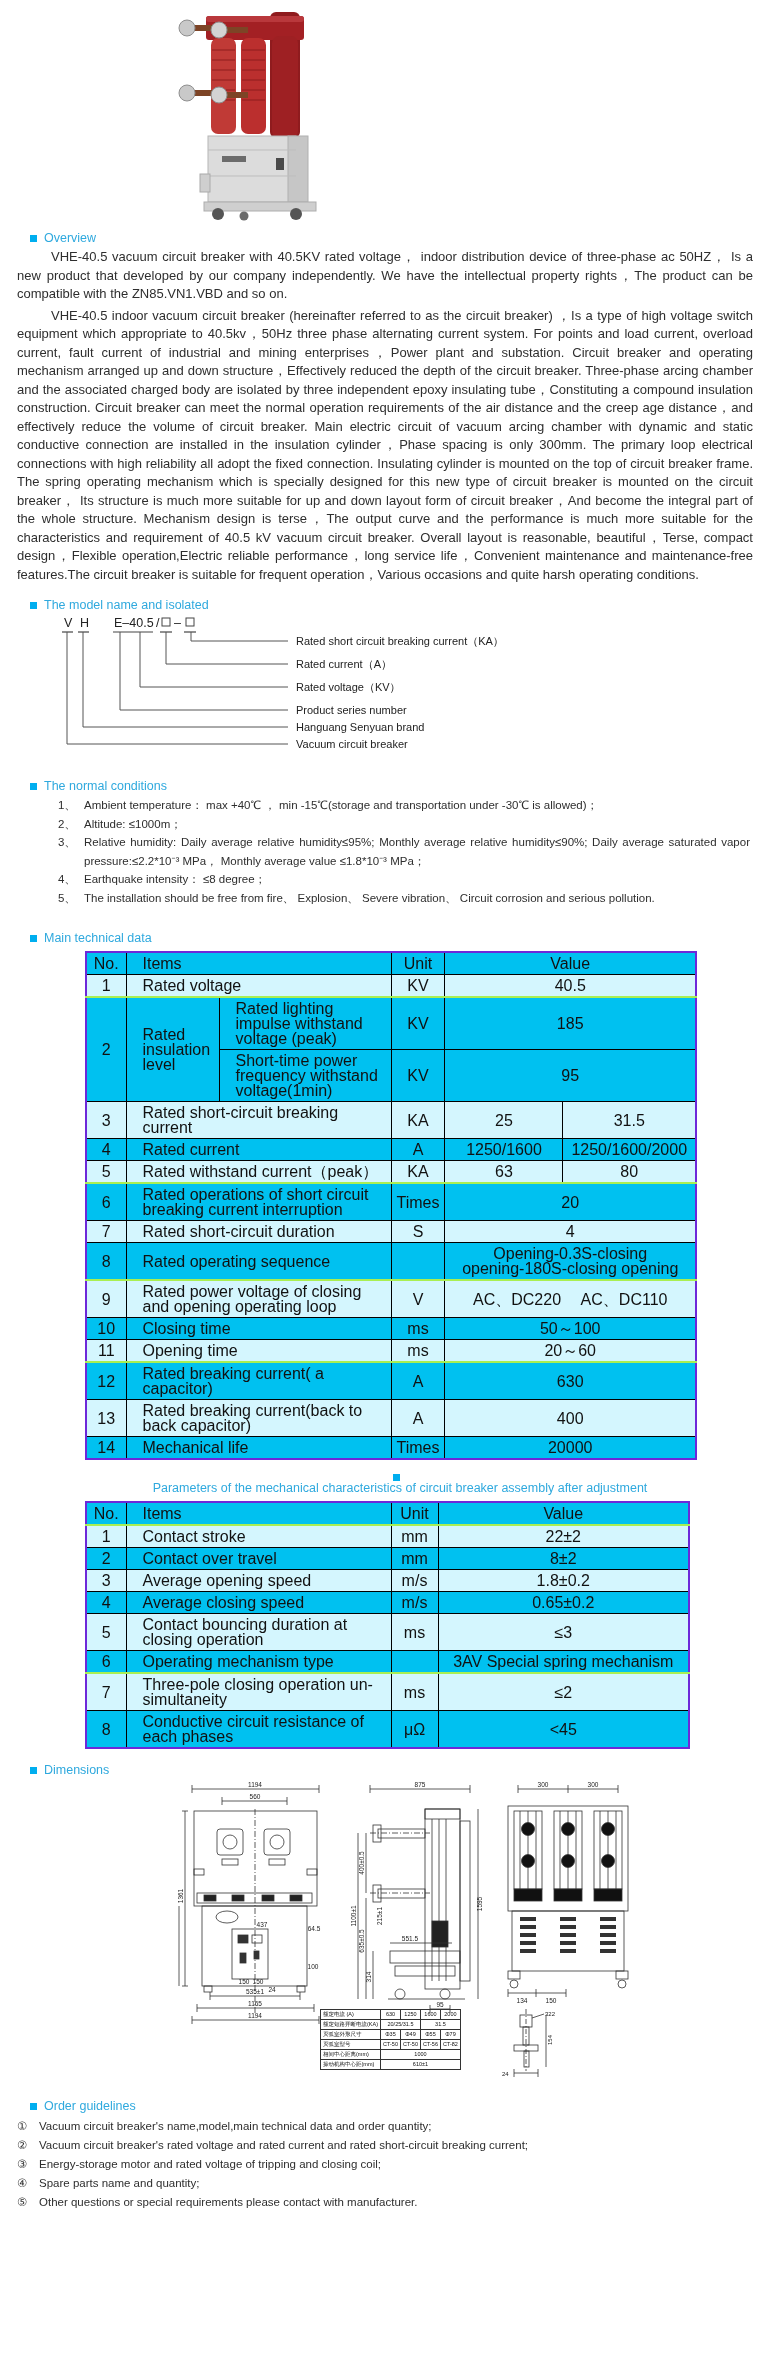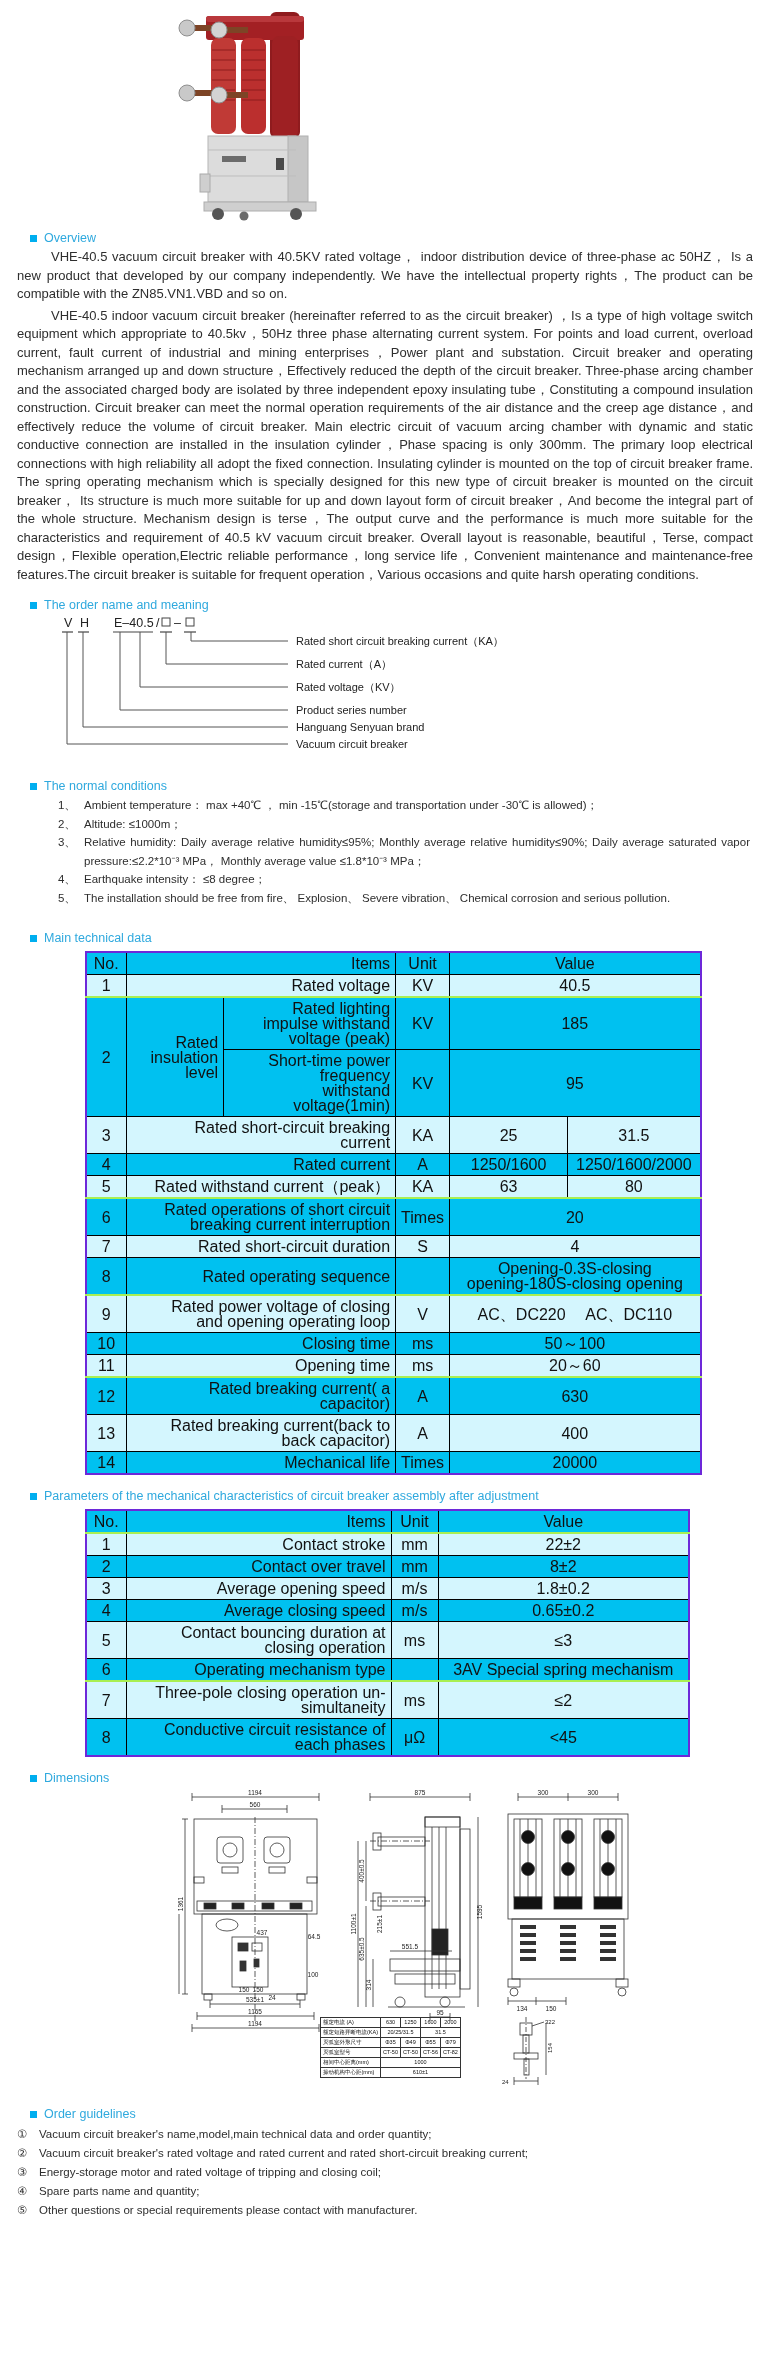--- a/index.html
+++ b/index.html
@@ -18,21 +18,21 @@
 
   
   .nlist { margin:2px 20px 0 58px; font-size:11.5px; line-height:18.5px; }
   .nlist .row { display:flex; }
   .nlist .num { width:26px; flex:none; }
   .nlist .itext { flex:1; text-align:justify; }
 
   
   table.spec { border-collapse:collapse; margin:6px 0 0 85px; font-size:16px; border:2px solid #6d28d9; }
   .spec td { border:1px solid #000; padding:3px 5px; text-align:center; line-height:15px; color:#111; }
-  .spec td.l { text-align:right; padding-left:24px; }
+  .spec td.l { text-align:left; padding-left:16px; }
   .spec tr.cy td { background:#00c1f0; }
   .spec tr.pl td { background:#d4f6fe; }
   .spec tr.g  td { border-bottom:2px solid #a9ef52; }
 
   
   svg text { font-family:"Liberation Sans", sans-serif; }
   .diagram-wrap { margin:2px 0 0 40px; }
   .dims-wrap { position:relative; margin:4px 0 0 178px; width:480px; height:300px; }
 
   
@@ -104,21 +104,21 @@
 
   <div class="sec-h">
     <span class="sq"></span>
     <span>Overview</span>
   </div>
   <p class="body-text">VHE-40.5 vacuum circuit breaker with 40.5KV rated voltage，  indoor distribution device of three-phase ac 50HZ，  Is a new product that developed by our company independently.  We have the intellectual property rights，The product can be compatible with the ZN85.VN1.VBD and so on.</p>
   <p class="body-text">VHE-40.5 indoor vacuum circuit breaker (hereinafter referred to as the circuit breaker) ，Is a type of high voltage switch equipment which appropriate to 40.5kv，50Hz three phase alternating current system.  For points and load current, overload current, fault current of industrial and mining enterprises，Power plant and substation.  Circuit breaker and operating mechanism arranged up and down structure，Effectively reduced the depth of the circuit breaker.  Three-phase arcing chamber and the associated charged body are isolated by three independent epoxy insulating tube，Constituting a compound insulation construction.  Circuit breaker can meet the normal operation requirements of the air distance and the creep age distance，and effectively reduce the volume of circuit breaker. Main electric circuit of vacuum arcing chamber with dynamic and static conductive connection are installed in the insulation cylinder，Phase spacing is only 300mm.  The primary loop electrical connections with high reliability all adopt the fixed connection. Insulating cylinder is mounted on the top of circuit breaker frame.  The spring operating mechanism which is specially designed for this new type of circuit breaker is mounted on the circuit breaker，  Its structure is much more suitable for up and down layout form of circuit breaker，And become the integral part of the whole structure.  Mechanism design is terse，The output curve and the performance is much more suitable for the characteristics and requirement of 40.5 kV vacuum circuit breaker.  Overall layout is reasonable, beautiful，Terse, compact design，Flexible operation,Electric reliable performance，long service life，Convenient maintenance and maintenance-free features.The circuit breaker is suitable for frequent operation，Various occasions and quite harsh operating conditions.</p>
 
   <div class="sec-h" style="margin-top:14px;">
     <span class="sq"></span>
-    <span>The order name and meaning</span>
+    <span>The model name and isolated</span>
   </div>
   <div class="diagram-wrap">
     <svg width="700" height="150" viewBox="0 0 700 150">
       <g font-size="12.5" fill="#222">
         <text x="24" y="12">V</text>
         <text x="40" y="12">H</text>
         <text x="74" y="12">E–40.5</text>
         <text x="116" y="12">/</text>
         <text x="134" y="12">–</text>
       </g>
@@ -168,21 +168,21 @@
     <div class="row">
       <span class="num">3、</span>
       <span class="itext">Relative humidity: Daily average relative humidity≤95%; Monthly average relative humidity≤90%; Daily average saturated vapor pressure:≤2.2*10⁻³ MPa， Monthly average value ≤1.8*10⁻³ MPa；</span>
     </div>
     <div class="row">
       <span class="num">4、</span>
       <span class="itext">Earthquake intensity：  ≤8 degree；</span>
     </div>
     <div class="row">
       <span class="num">5、</span>
-      <span class="itext">The installation should be free from fire、 Explosion、  Severe vibration、 Chemical corrosion and serious pollution.</span>
+      <span class="itext">The installation should be free from fire、 Explosion、  Severe vibration、 Circuit corrosion and serious pollution.</span>
     </div>
   </div>
 
   <div class="sec-h" style="margin-top:24px;">
     <span class="sq"></span>
     <span>Main technical data</span>
   </div>
   <table class="spec">
     <colgroup>
         <col style="width:40px">
@@ -291,21 +291,21 @@
     </tr>
     <tr class="cy">
       <td>14</td>
       <td class="l" colspan="2">Mechanical life</td>
       <td>Times</td>
       <td colspan="2">20000</td>
     </tr>
   </tbody>
     </table>
 
-  <div class="sec-h" style="margin-top:14px;">
+  <div class="sec-h" style="margin-top:14px;flex-direction:column;">
     <span class="sq"></span>
     <span>Parameters of the mechanical characteristics of circuit breaker assembly after adjustment</span>
   </div>
   <table class="spec">
     <colgroup>
         <col style="width:40px">
         <col style="width:265px">
         <col style="width:47px">
         <col style="width:251px">
       </colgroup>

